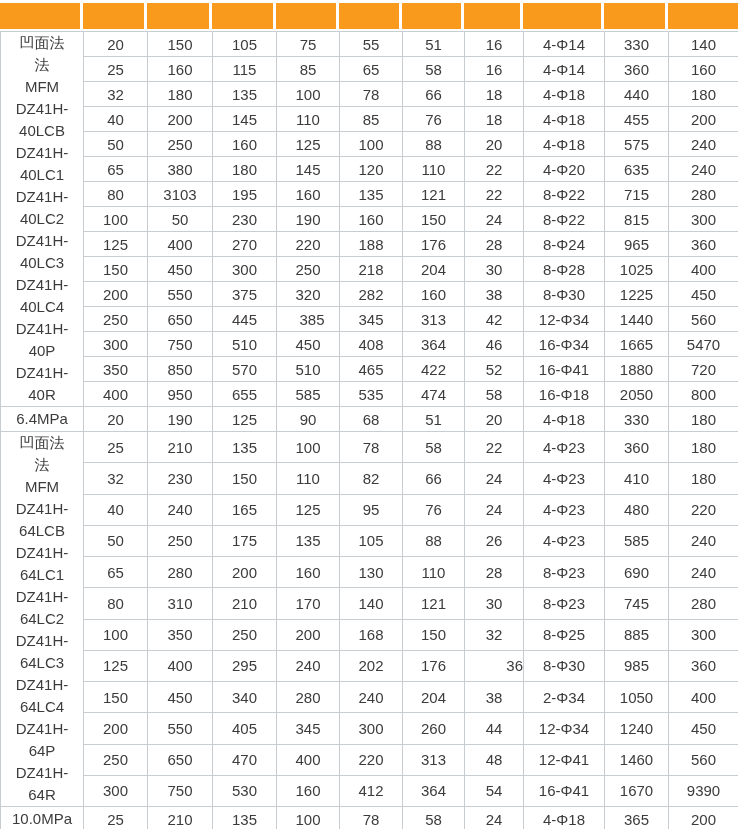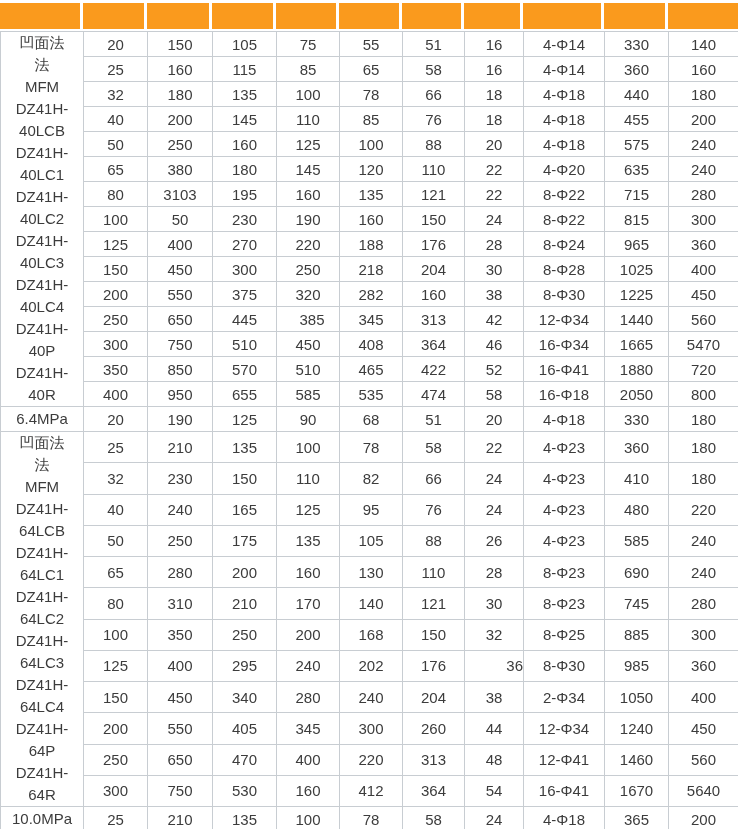--- a/index.html
+++ b/index.html
@@ -445,21 +445,21 @@
         <tr class="h30">
           <td style="border-color: rgb(200, 205, 210);">300</td>
           <td style="border-color: rgb(200, 205, 210);">750</td>
           <td style="border-color: rgb(200, 205, 210);">530</td>
           <td style="border-color: rgb(200, 205, 210);">160</td>
           <td style="border-color: rgb(200, 205, 210);">412</td>
           <td style="border-color: rgb(200, 205, 210);">364</td>
           <td style="border-color: rgb(200, 205, 210);">54</td>
           <td style="border-color: rgb(200, 205, 210);">16-Φ41</td>
           <td style="border-color: rgb(200, 205, 210);">1670</td>
-          <td style="border-color: rgb(200, 205, 210);">5640</td>
+          <td style="border-color: rgb(200, 205, 210);">9390</td>
         </tr>
         <tr class="h25">
           <td class="label-cell" rowspan="1" style="border-color: rgb(200, 205, 210);">10.0MPa</td>
           <td style="border-color: rgb(200, 205, 210);">25</td>
           <td style="border-color: rgb(200, 205, 210);">210</td>
           <td style="border-color: rgb(200, 205, 210);">135</td>
           <td style="border-color: rgb(200, 205, 210);">100</td>
           <td style="border-color: rgb(200, 205, 210);">78</td>
           <td style="border-color: rgb(200, 205, 210);">58</td>
           <td style="border-color: rgb(200, 205, 210);">24</td>

